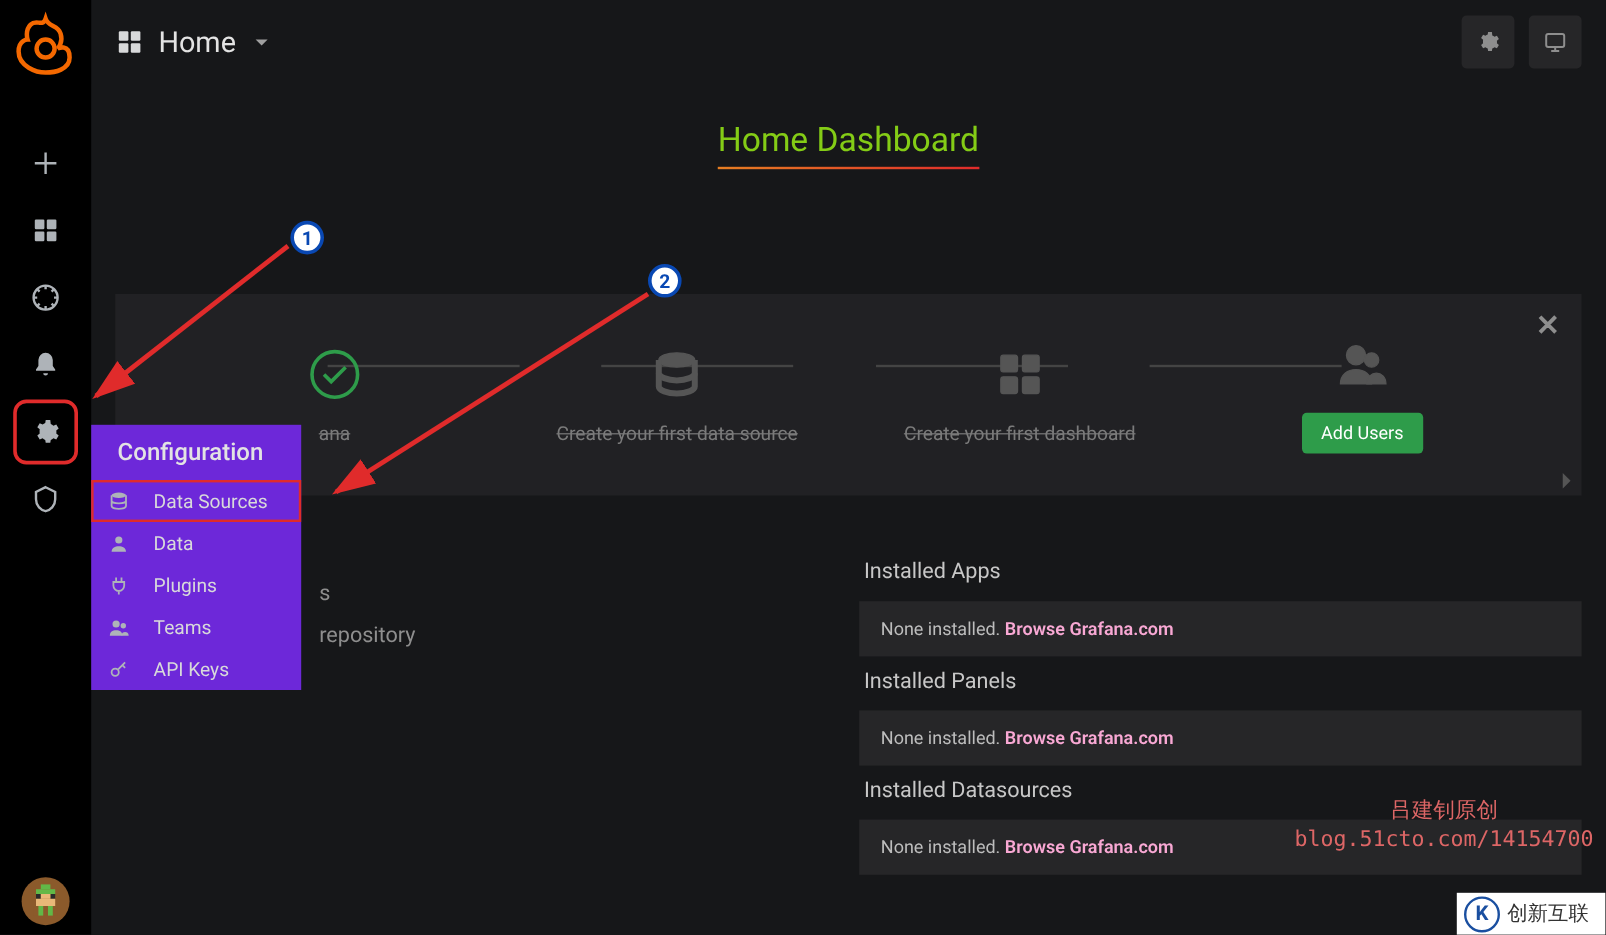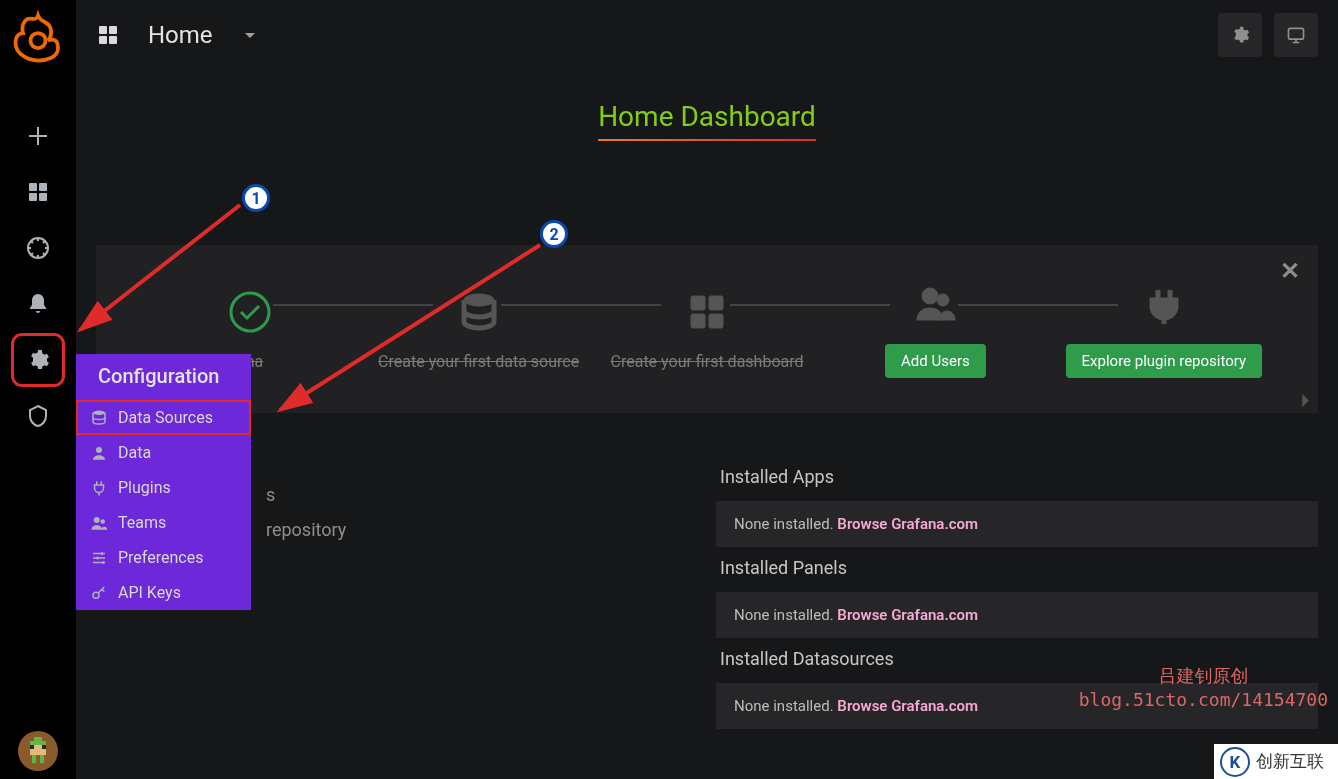--- a/index.html
+++ b/index.html
@@ -55,21 +55,21 @@
 
 .navbar {
   position: absolute;
   left: 76px; top: 0; right: 0;
   height: 70px;
   background: #161719;
   display: flex;
   align-items: center;
   padding: 0 20px;
 }
-.nav-left { display: flex; align-items: center; gap: 28px; }
+.nav-left { display: flex; align-items: center; gap: 12px; }
 .tiles-icon { width: 24px; height: 24px; fill: #d8d9da; }
 .nav-title { font-size: 24px; color: #e3e3e3; }
 .nav-caret { margin-left: 4px; border-left:5px solid transparent; border-right:5px solid transparent; border-top:5px solid #a0a0a0; display:inline-block;}
 .nav-right { margin-left: auto; display: flex; gap: 12px; }
 .nav-btn {
   width: 44px; height: 44px;
   background: #262628;
   border-radius: 4px;
   display: flex; align-items: center; justify-content: center;
   color: #8e8e8e;
@@ -205,21 +205,21 @@
 }
 .flyout-title {
   padding: 10px 18px 12px 22px;
   font-size: 20px;
   color: #e3e3e3;
   font-weight: 500;
 }
 .flyout-item {
   display: flex;
   align-items: center;
-  gap: 10px;
+  gap: 20px;
   padding: 8px 14px;
   color: #d8d9da;
   font-size: 16px;
   cursor: pointer;
 }
 .flyout-item.highlighted {
   outline: 2px solid #e02b2b;
   outline-offset: -2px;
 }
 .flyout-item svg { width: 18px; height: 18px; fill: #aeb3b8; }
@@ -405,28 +405,20 @@
           <svg viewBox="0 0 44 44">
               <circle cx="17" cy="14" r="8"></circle>
               <circle cx="30" cy="18" r="6"></circle>
               <path d="M4 38c0-8 6-12 13-12s13 4 13 12z"></path>
               <path d="M26 38c0-6 4-9 8-9s8 3 8 9z"></path>
             </svg>
         </div>
         <span class="step-btn">Add Users</span>
       </div>
 
-      <div class="step">
-        <div class="step-icon">
-          <svg viewBox="0 0 44 44">
-              <path d="M16 8v10m12-10v10M10 18h24v6a12 12 0 0 1-24 0v-6zm12 18v6" stroke-width="5" fill="currentColor"></path>
-            </svg>
-        </div>
-        <span class="step-btn">Explore plugin repository</span>
-      </div>
     </div>
     <span class="resize-handle2">◢</span>
   </div>
 
   <div class="bottom-cols">
     <div class="col">
       <div class="left-hidden-text">s</div>
       <div class="left-hidden-text2">repository</div>
     </div>
     <div class="col">
@@ -475,29 +467,20 @@
     <span>Plugins</span>
   </div>
   <div class="flyout-item">
     <svg viewBox="0 0 24 24">
         <circle cx="9" cy="8" r="4"></circle>
         <circle cx="17" cy="10" r="3"></circle>
         <path d="M2 21c0-4 3-6 7-6s7 2 7 6z"></path>
         <path d="M15 21c0-3 2-4 4-4s4 1 4 4z"></path>
       </svg>
     <span>Teams</span>
-  </div>
-  <div class="flyout-item">
-    <svg viewBox="0 0 24 24">
-        <path d="M4 6h10m4 0h2M4 12h4m4 0h8M4 18h12m4 0h0" stroke="#aeb3b8" stroke-width="2"></path>
-        <circle cx="16" cy="6" r="2"></circle>
-        <circle cx="10" cy="12" r="2"></circle>
-        <circle cx="18" cy="18" r="2"></circle>
-      </svg>
-    <span>Preferences</span>
   </div>
   <div class="flyout-item">
     <svg viewBox="0 0 24 24">
         <circle cx="8" cy="15" r="4" fill="none" stroke="#aeb3b8" stroke-width="2"></circle>
         <path d="M11 12l8-8m-3 3l3 3" stroke="#aeb3b8" stroke-width="2"></path>
       </svg>
     <span>API Keys</span>
   </div>
 </div>
 

